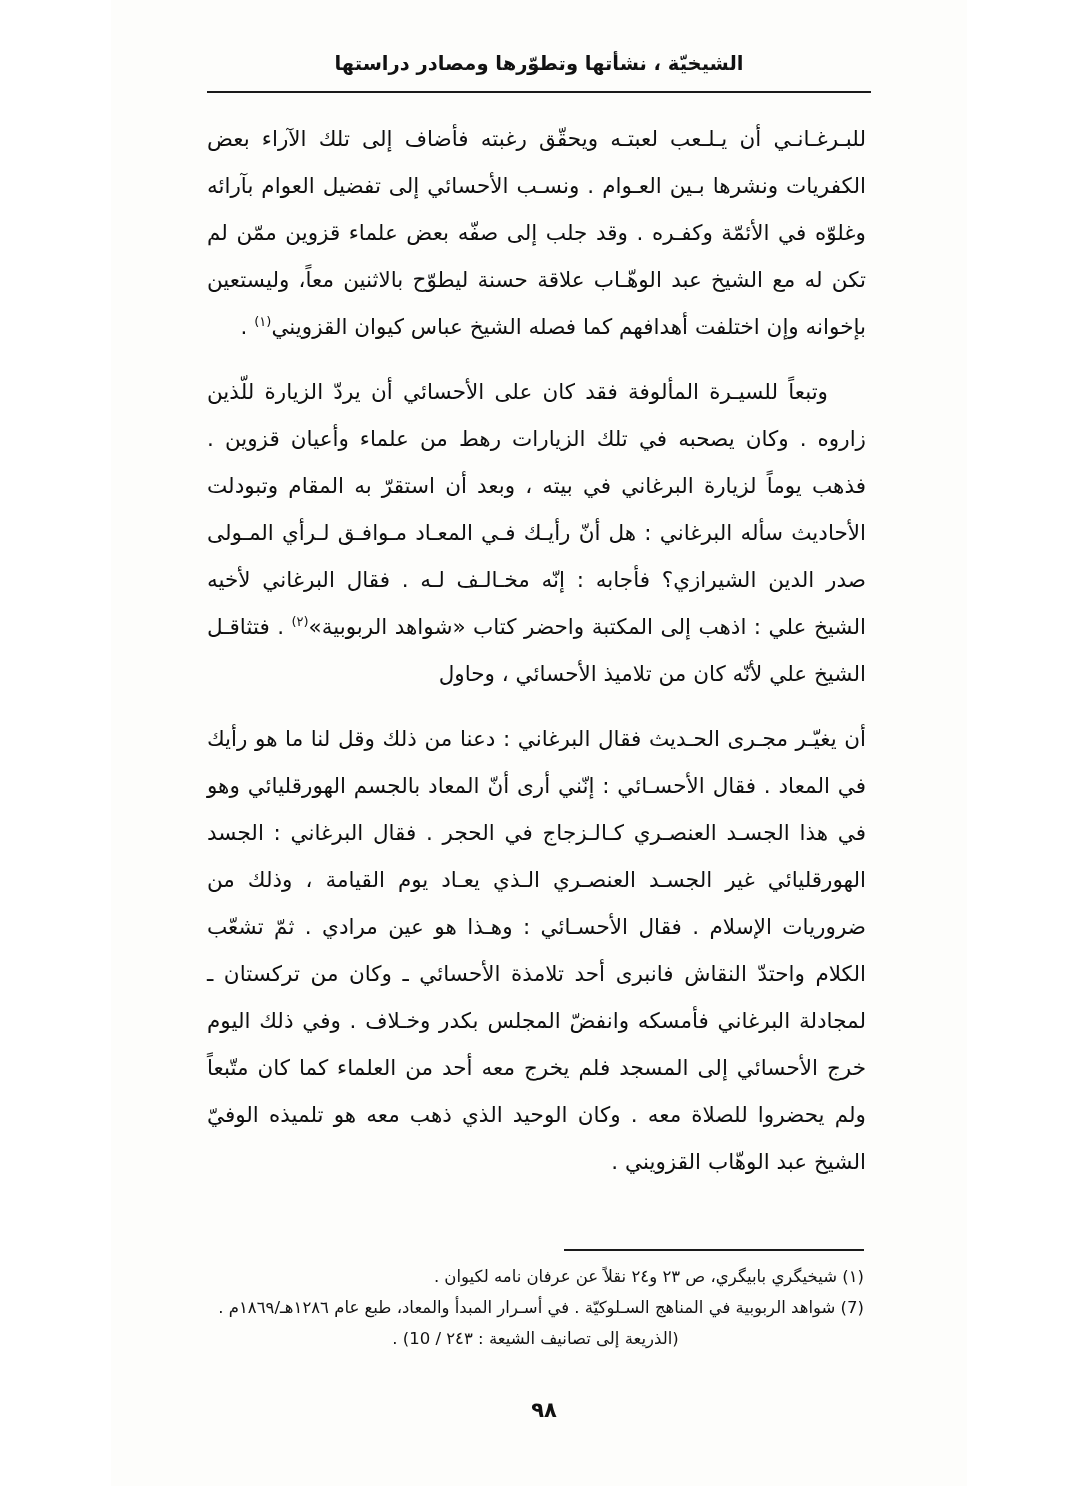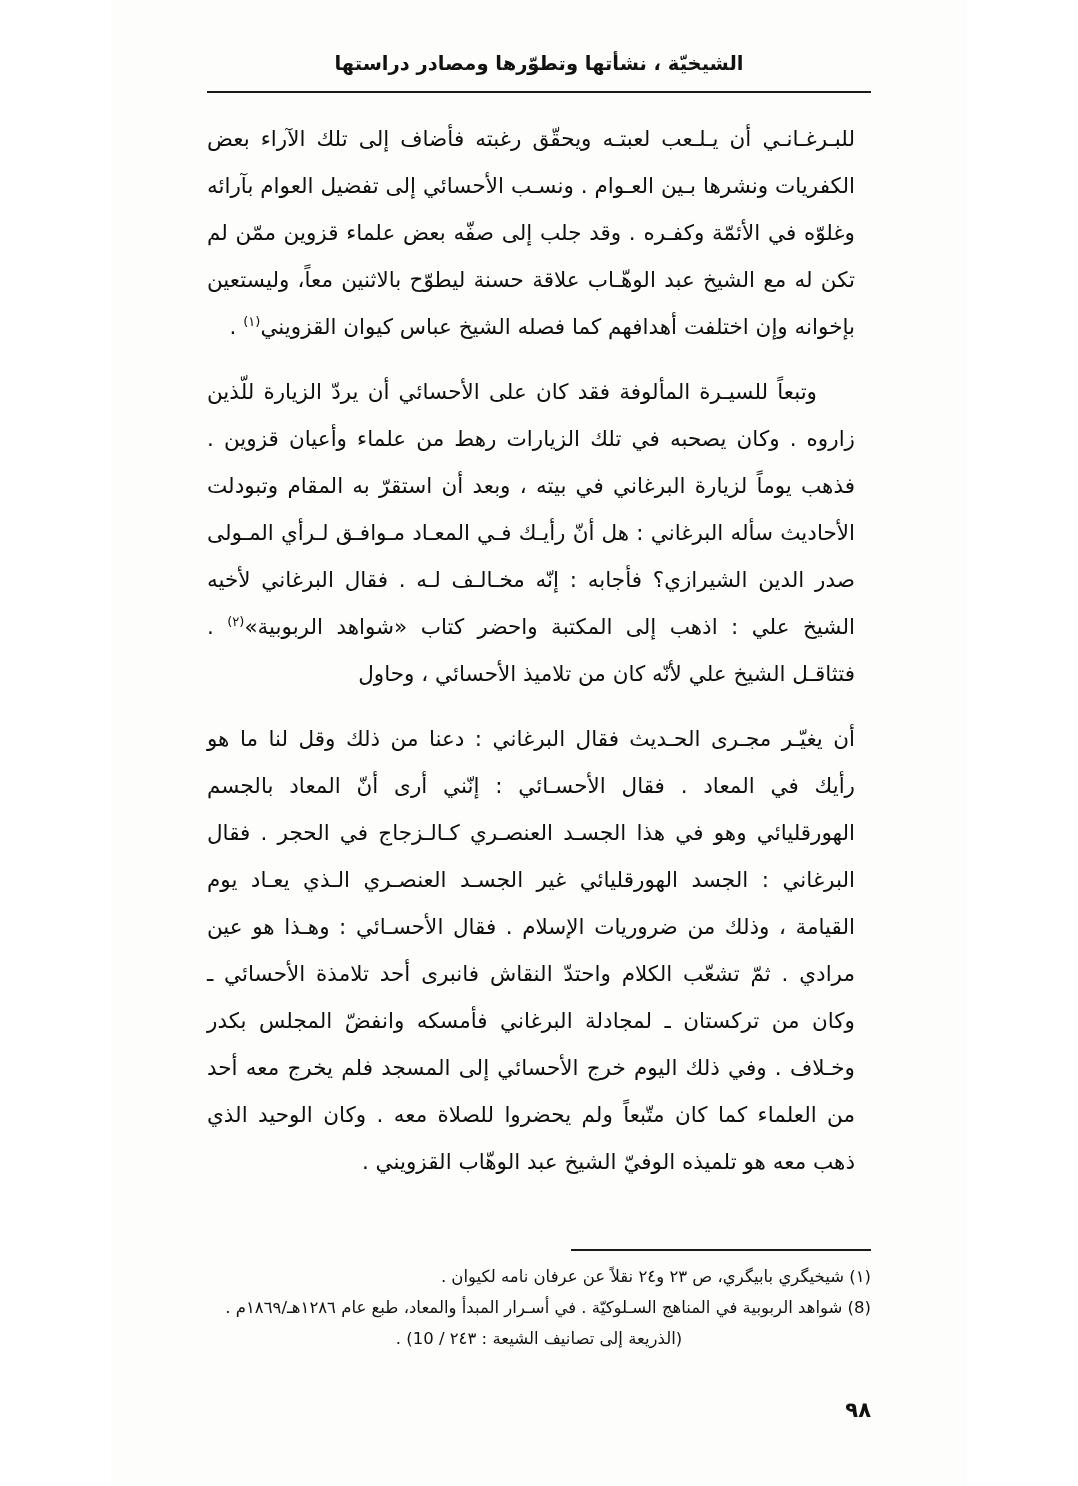--- a/index.html
+++ b/index.html
@@ -43,36 +43,36 @@
   .body-text {
     margin-top: 22px;
     direction: rtl;
     text-align: justify;
     text-align-last: right;
     font-size: 21.5px;
     line-height: 47px;
     color: #0f0f0f;
   }
   .para {
-    margin: 0 16px 18px 0;
+    margin: 0 5px 18px 0;
     text-indent: 38px;
     text-align: justify;
   }
   .para.no-indent {
     text-indent: 0;
   }
   sup.fn {
     font-size: 13px;
     vertical-align: super;
     line-height: 0;
   }
   .footnotes {
     position: absolute;
     bottom: 92px;
-    right: 0;
+    right: 7px;
     left: 0;
     direction: rtl;
   }
   .fn-rule {
     width: 300px;
     margin: 0 0 10px auto;
     border-top: 2px solid #1a1a1a;
   }
   .fn-line {
     font-size: 16.5px;
@@ -83,21 +83,21 @@
     margin: 0;
   }
   .fn-line.indent-center {
     text-align: center;
   }
   .page-number {
     position: absolute;
     bottom: 24px;
     right: 0;
     left: 10px;
-    text-align: right;
+    text-align: center;
     font-size: 21px;
     font-weight: bold;
     color: #111;
   }
 </style>
 </head>
 <body>
 
 <div class="page">
   <div class="page-inner">
@@ -112,20 +112,20 @@
       <p class="para"><span>وتبعاً للسيـرة المألوفة فقد كان على الأحسائي أن يردّ الزيارة للّذين زاروه . وكان يصحبه في تلك الزيارات رهط من علماء وأعيان قزوين . فذهب يوماً لزيارة البرغاني في بيته ، وبعد أن استقرّ به المقام وتبودلت الأحاديث سأله البرغاني : هل أنّ رأيـك فـي المعـاد مـوافـق لـرأي المـولى صدر الدين الشيرازي؟ فأجابه : إنّه مخـالـف لـه . فقال البرغاني لأخيه الشيخ علي : اذهب إلى المكتبة واحضر كتاب «شواهد الربوبية»</span><sup class="fn">(٢)</sup><span> . فتثاقـل الشيخ علي لأنّه كان من تلاميذ الأحسائي ، وحاول</span></p>
 
       <p class="para no-indent">أن يغيّـر مجـرى الحـديث فقال البرغاني : دعنا من ذلك وقل لنا ما هو رأيك في المعاد . فقال الأحسـائي : إنّني أرى أنّ المعاد بالجسم الهورقليائي وهو في هذا الجسـد العنصـري كـالـزجاج في الحجر . فقال البرغاني : الجسد الهورقليائي غير الجسـد العنصـري الـذي يعـاد يوم القيامة ، وذلك من ضروريات الإسلام . فقال الأحسـائي : وهـذا هو عين مرادي . ثمّ تشعّب الكلام واحتدّ النقاش فانبرى أحد تلامذة الأحسائي ـ وكان من تركستان ـ لمجادلة البرغاني فأمسكه وانفضّ المجلس بكدر وخـلاف . وفي ذلك اليوم خرج الأحسائي إلى المسجد فلم يخرج معه أحد من العلماء كما كان متّبعاً ولم يحضروا للصلاة معه . وكان الوحيد الذي ذهب معه هو تلميذه الوفيّ الشيخ عبد الوهّاب القزويني .</p>
 
 
     </div>
 
     <div class="footnotes">
       <div class="fn-rule"></div>
       <p class="fn-line">(١)  شيخيگري بابيگري، ص ٢٣ و٢٤ نقلاً عن عرفان نامه لكيوان .</p>
-      <p class="fn-line">(8)  شواهد الربوبية في المناهج السـلوكيّة . في أسـرار المبدأ والمعاد، طبع عام ١٢٨٦هـ/١٨٦٩م .</p>
+      <p class="fn-line">(7)  شواهد الربوبية في المناهج السـلوكيّة . في أسـرار المبدأ والمعاد، طبع عام ١٢٨٦هـ/١٨٦٩م .</p>
       <p class="fn-line indent-center">(الذريعة إلى تصانيف الشيعة : ٢٤٣ / 10) .</p>
     </div>
 
     <div class="page-number">٩٨</div>
 
   </div>
 </div>
 
 </body></html>

